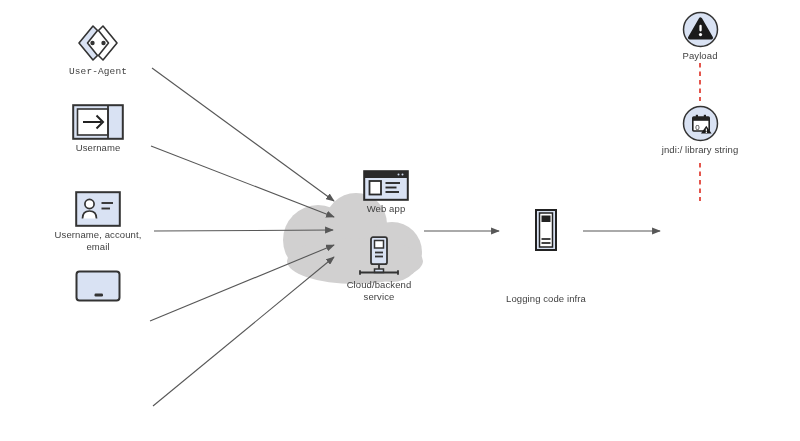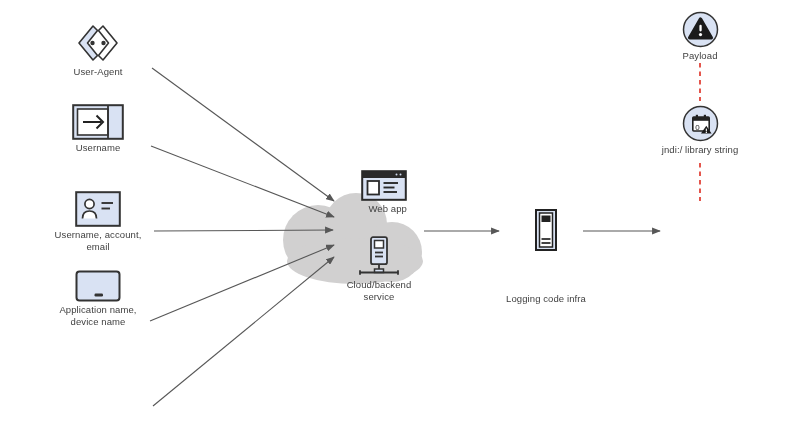--- a/index.html
+++ b/index.html
@@ -47,21 +47,21 @@
       <line x1="424" y1="231" x2="499" y2="231" marker-end="url(#ah)"></line>
       <line x1="583" y1="231" x2="660" y2="231" marker-end="url(#ah)"></line>
     </g>
 
     <g stroke="#e0392e" stroke-width="1.7" stroke-dasharray="4.5 4" fill="none">
       <line x1="700" y1="63" x2="700" y2="101"></line>
       <line x1="700" y1="163" x2="700" y2="201"></line>
     </g>
   </svg>
 
-  <div class="node" style="left:46px; top:22px; width:104px;">
+  <div class="node" style="left:46px; top:22px; width:104px;font-family:Liberation Mono, monospace;">
     <span class="icon">
       <svg width="46" height="42" viewBox="0 0 46 42">
         <path d="M18 4 L4 21 L18 38 L22.5 33.5 L12.5 21 L22.5 8.5 Z" fill="#d9e2f3" stroke="#333" stroke-width="1.6" stroke-linejoin="round"></path>
         <path d="M28 4 L42 21 L28 38 L23.5 33.5 L33.5 21 L23.5 8.5 Z" fill="#ffffff" stroke="#333" stroke-width="1.6" stroke-linejoin="round"></path>
         <circle cx="17.5" cy="21" r="2.2" fill="#333"></circle>
         <circle cx="28.5" cy="21" r="2.2" fill="#333"></circle>
       </svg>
     </span>
     <div class="label">User-Agent</div>
   </div>
@@ -93,26 +93,24 @@
 email</div>
   </div>
 
   <div class="node" style="left:38px; top:270px; width:120px;">
     <span class="icon">
       <svg width="46" height="32" viewBox="0 0 46 32">
         <rect x="1.5" y="1.5" width="43" height="29" rx="3" fill="#d9e2f3" stroke="#333" stroke-width="2"></rect>
         <rect x="19.5" y="23.5" width="8.5" height="3" rx="1.2" fill="#333"></rect>
       </svg>
     </span>
-    <div class="label">Application name,
-device name</div>
   </div>
 
 
-  <div class="node" style="left:349px; top:170px; width:58px;align-items:flex-end;">
+  <div class="node" style="left:357px; top:170px; width:58px;">
     <span class="icon">
       <svg width="46" height="31" viewBox="0 0 46 31">
         <rect x="1.2" y="1.2" width="43.6" height="28.6" fill="#d9e2f3" stroke="#2a2a2a" stroke-width="2"></rect>
         <rect x="1.2" y="1.2" width="43.6" height="6.8" fill="#2a2a2a"></rect>
         <circle cx="35.5" cy="4.6" r="1" fill="#cfd9ee"></circle>
         <circle cx="39.5" cy="4.6" r="1" fill="#cfd9ee"></circle>
         <rect x="6.5" y="11" width="11.5" height="13.5" fill="#ffffff" stroke="#2a2a2a" stroke-width="1.8"></rect>
         <line x1="22.5" y1="13" x2="37" y2="13" stroke="#2a2a2a" stroke-width="1.9"></line>
         <line x1="22.5" y1="17.5" x2="33.5" y2="17.5" stroke="#2a2a2a" stroke-width="1.9"></line>
         <line x1="22.5" y1="22" x2="36" y2="22" stroke="#2a2a2a" stroke-width="1.9"></line>

